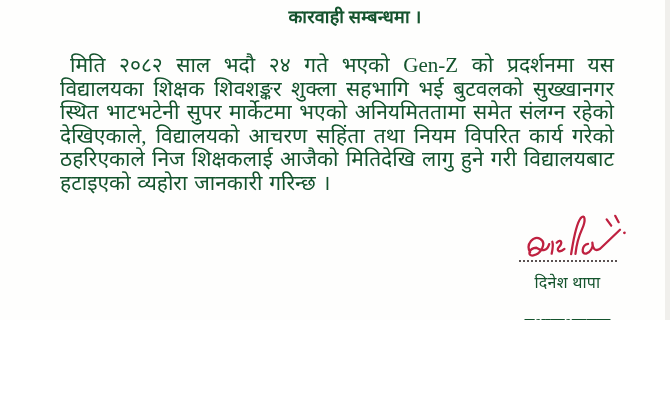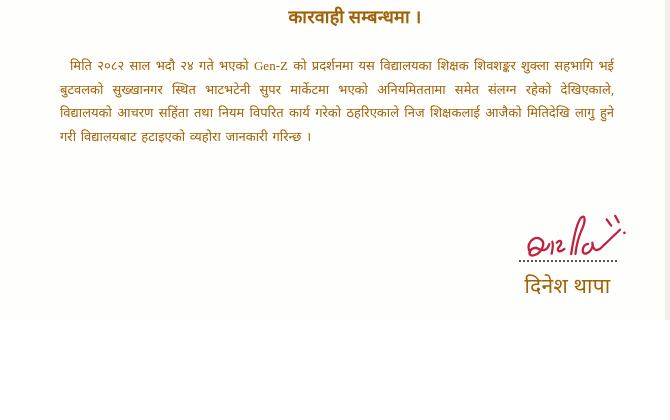--- a/index.html
+++ b/index.html
@@ -6,21 +6,21 @@
     margin: 0;
     padding: 0;
     background: #ffffff;
   }
   .page {
     position: relative;
     width: 670px;
     height: 320px;
     background: #fefefd;
     font-family: "Liberation Serif", "DejaVu Serif", serif;
-    color: #a16207;
+    color: #14532d;
     overflow: hidden;
   }
   .page-edge {
     position: absolute;
     top: 0;
     right: 0;
     width: 5px;
     height: 100%;
     background: #f0efec;
   }
@@ -32,21 +32,21 @@
     text-align: center;
     font-size: 18px;
     font-weight: bold;
     letter-spacing: 0.2px;
   }
   .doc-body {
     position: absolute;
     top: 54px;
     left: 60px;
     right: 56px;
-    font-size: 13px;
+    font-size: 21px;
     line-height: 23.5px;
     text-align: justify;
     text-indent: 10px;
     word-spacing: 1.5px;
   }
   .sign-block {
     position: absolute;
     left: 495px;
     top: 214px;
     width: 145px;
@@ -58,21 +58,21 @@
     transform: rotate(-2deg);
   }
   .sign-rule {
     width: 98px;
     margin: 0 auto;
     border-bottom: 2px dotted #5a5252;
     height: 0;
   }
   .sign-name {
     margin-top: 9px;
-    font-size: 21px;
+    font-size: 16px;
     letter-spacing: 0.3px;
   }
   .sign-role {
     margin-top: 18px;
     font-size: 17.5px;
     letter-spacing: 0.3px;
   }
 </style>
 </head>
 <body>

